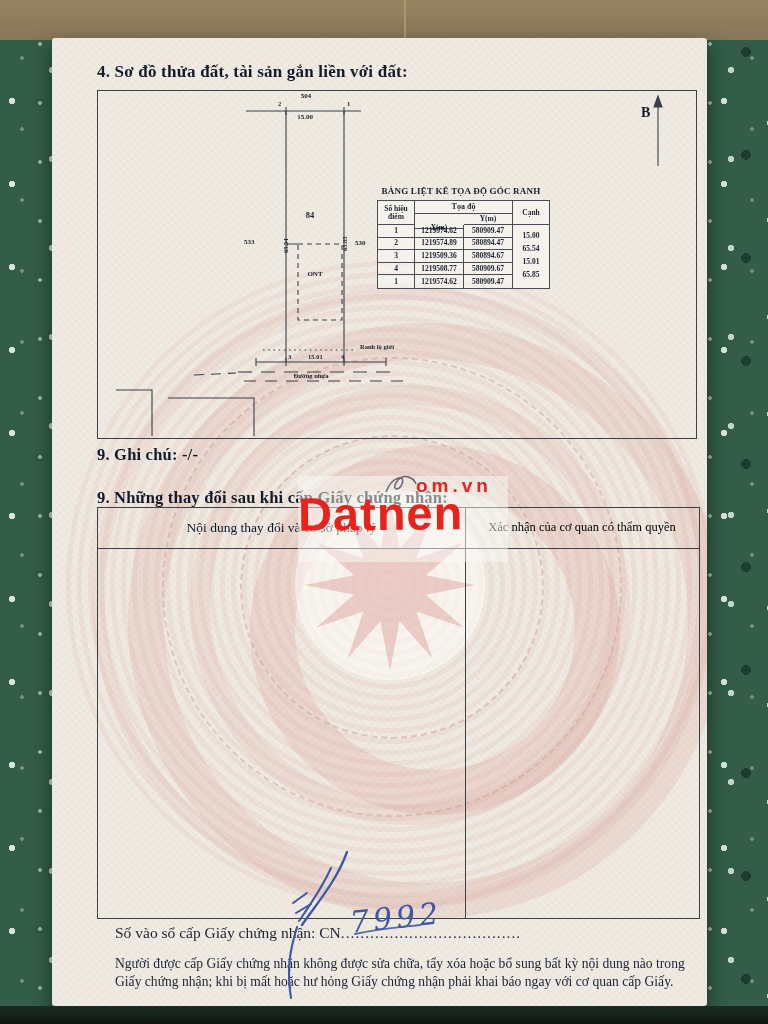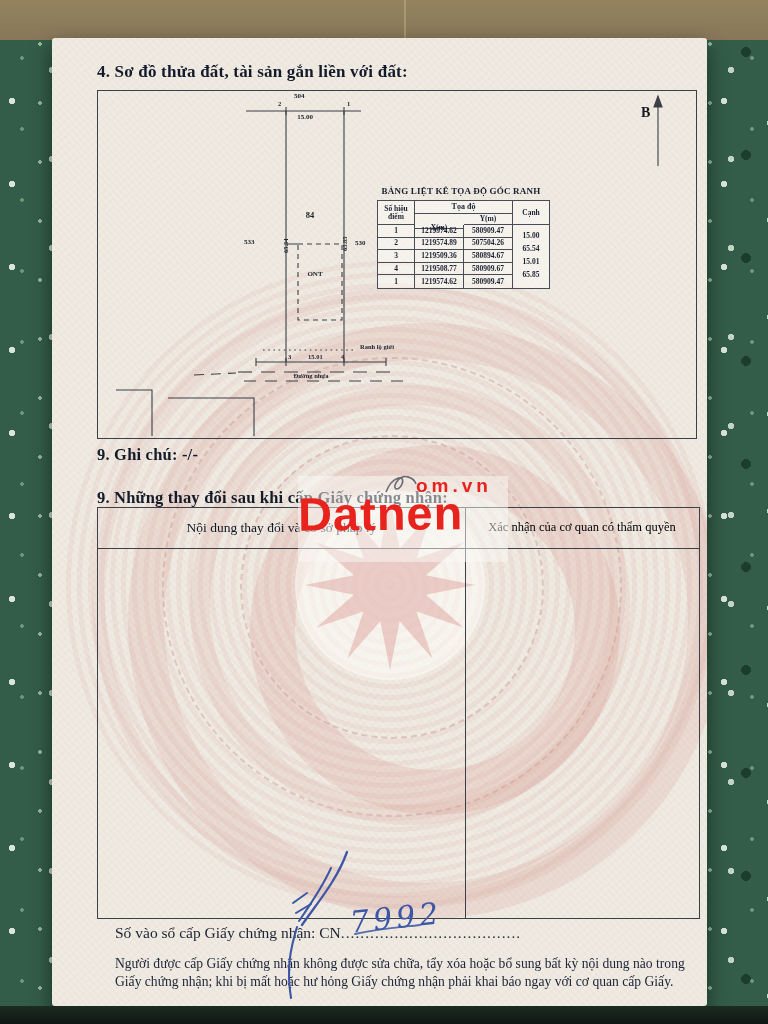--- a/index.html
+++ b/index.html
@@ -148,21 +148,21 @@
           <line x1="146" y1="290" x2="306" y2="290" stroke-dasharray="12 9"></line>
           <line x1="96" y1="284" x2="138" y2="282" stroke-dasharray="10 7"></line>
 
           <polyline points="18,299 54,299 54,345"></polyline>
           <polyline points="70,307 156,307 156,345"></polyline>
         </g>
       </svg>
 
       <div class="north-b">B</div>
 
-      <div class="dlab f7" style="left:196px;top:1px;width:24px;text-align:left;">504</div>
+      <div class="dlab f7" style="left:196px;top:1px;width:24px;text-align:center;">504</div>
       <div class="dlab f7" style="left:190px;top:22px;width:34px;text-align:center;">15.00</div>
       <div class="dlab f65" style="left:180px;top:9px;">2</div>
       <div class="dlab f65" style="left:249px;top:9px;">1</div>
       <div class="dlab f85" style="left:200px;top:119px;width:24px;text-align:center;">84</div>
       <div class="dlab f7" style="left:146px;top:147px;">533</div>
       <div class="dlab f65 rot" style="left:184px;top:162px;">65.54</div>
       <div class="dlab f65 rot" style="left:243px;top:160px;">65.85</div>
       <div class="dlab f7" style="left:257px;top:148px;">530</div>
       <div class="dlab f7" style="left:202px;top:179px;width:30px;text-align:center;">ONT</div>
       <div class="dlab f65" style="left:262px;top:252px;">Ranh lộ giới</div>
@@ -177,21 +177,21 @@
         <div class="c" style="grid-area:1/2/2/4;font-size:8px;">Tọa độ</div>
         <div class="c" style="grid-area:2/2/3/3;margin-top:14px;">X(m)</div>
         <div class="c" style="grid-area:2/3/3/4;">Y(m)</div>
         <div class="c last" style="grid-area:1/4/3/5;">Cạnh</div>
 
         <div class="c" style="grid-area:3/1/4/2;">1</div>
         <div class="c" style="grid-area:3/2/4/3;">1219574.62</div>
         <div class="c" style="grid-area:3/3/4/4;">580909.47</div>
         <div class="c" style="grid-area:4/1/5/2;">2</div>
         <div class="c" style="grid-area:4/2/5/3;">1219574.89</div>
-        <div class="c" style="grid-area:4/3/5/4;">507504.26</div>
+        <div class="c" style="grid-area:4/3/5/4;">580894.47</div>
         <div class="c" style="grid-area:5/1/6/2;">3</div>
         <div class="c" style="grid-area:5/2/6/3;">1219509.36</div>
         <div class="c" style="grid-area:5/3/6/4;">580894.67</div>
         <div class="c" style="grid-area:6/1/7/2;">4</div>
         <div class="c" style="grid-area:6/2/7/3;">1219508.77</div>
         <div class="c" style="grid-area:6/3/7/4;">580909.67</div>
         <div class="c nb" style="grid-area:7/1/8/2;">1</div>
         <div class="c nb" style="grid-area:7/2/8/3;">1219574.62</div>
         <div class="c nb" style="grid-area:7/3/8/4;">580909.47</div>
 

